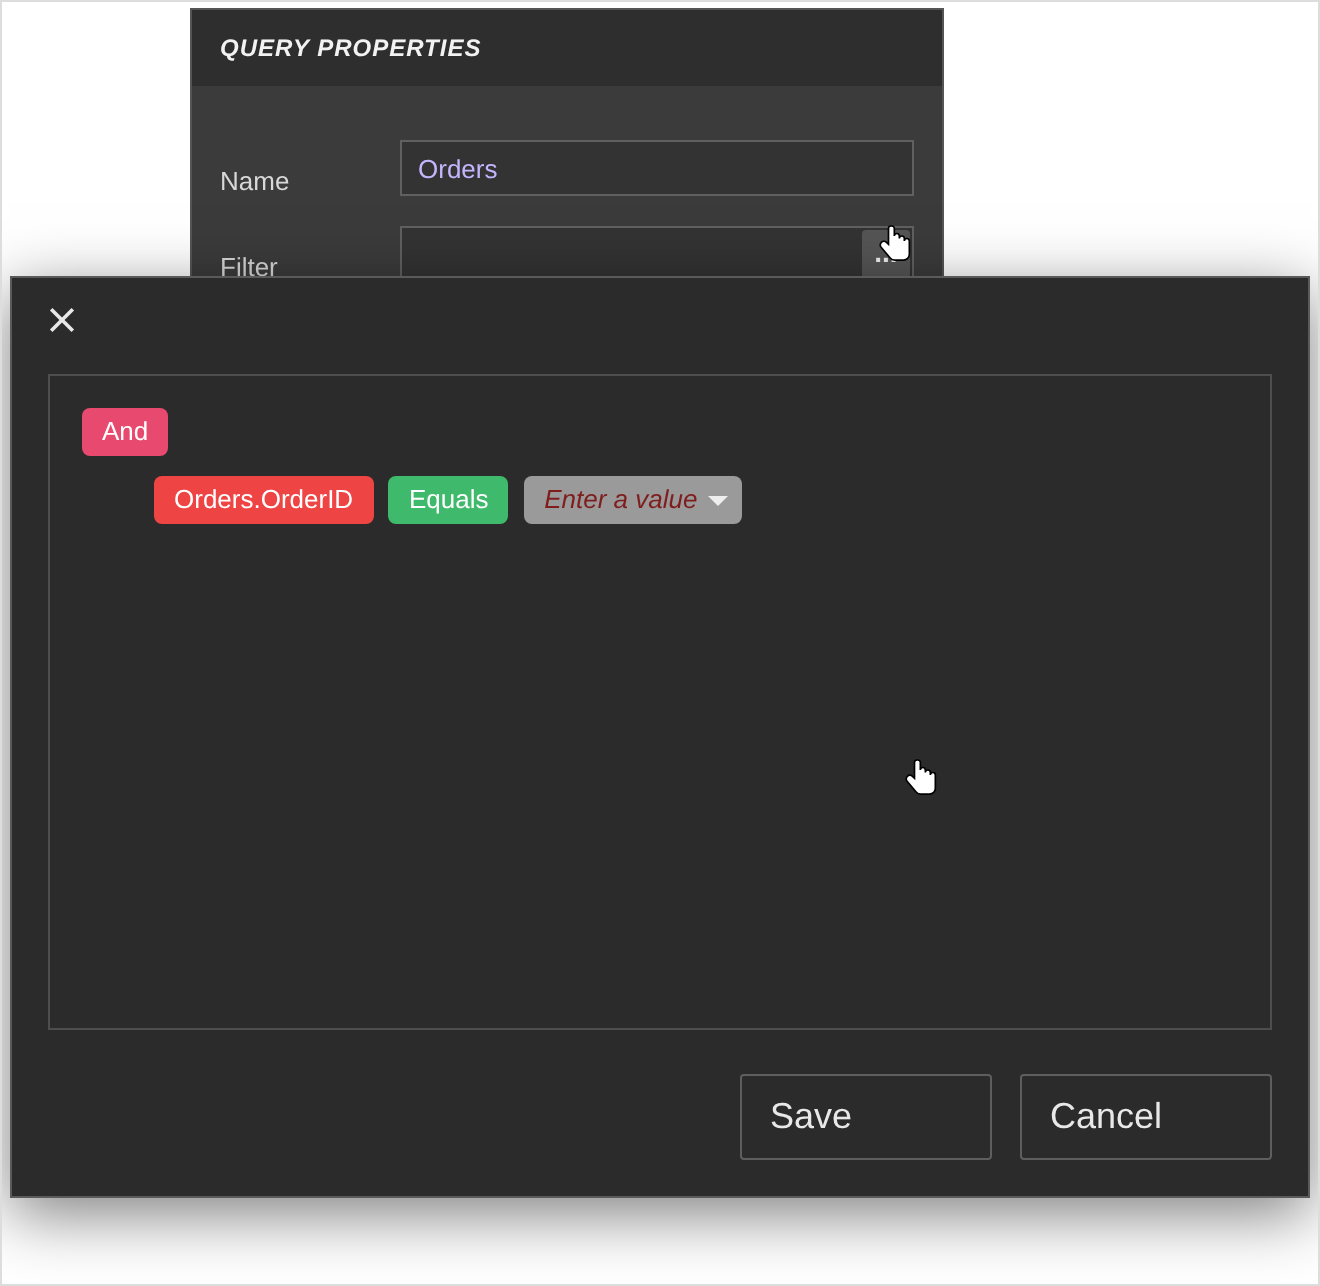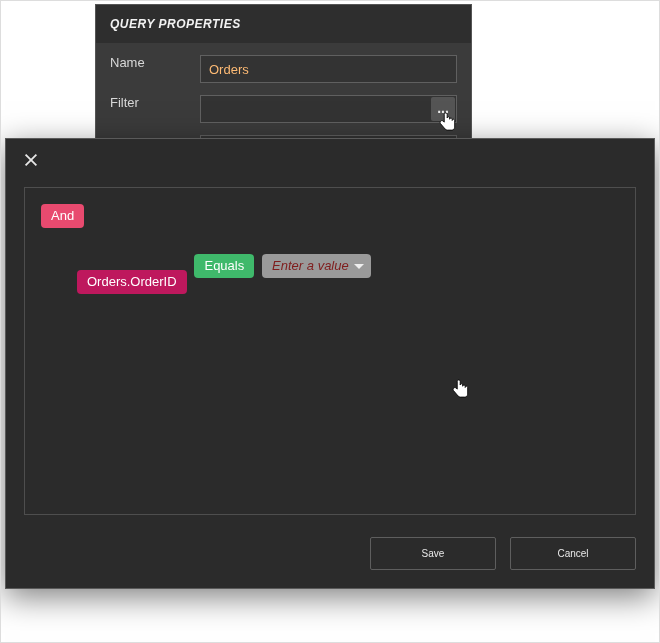--- a/index.html
+++ b/index.html
@@ -34,38 +34,39 @@
     color: #f2f2f2;
     font-size: 12px;
     font-weight: 600;
     letter-spacing: 0.5px;
     padding: 12px 14px;
     font-style: italic;
   }
   .qp-body { padding: 12px 14px 8px 14px; }
   .qp-row {
     display: flex;
-    align-items: flex-start;
+    align-items: flex-end;
     margin-bottom: 12px;
+    margin-top: 15px;
   }
   .qp-label {
     width: 90px;
     color: #d8d8d8;
     font-size: 13px;
   }
   .qp-input-wrap {
     position: relative;
     flex: 1;
   }
   .qp-input {
     width: 100%;
     box-sizing: border-box;
     background: #333;
     border: 1px solid #606060;
-    color: #fdba74;
+    color: #c4b5fd;
     height: 28px;
     padding: 3px 28px 3px 8px;
     font-size: 13px;
     outline: none;
   }
   .qp-ellipsis-btn {
     position: absolute;
     right: 2px;
     top: 2px;
     height: 24px;
@@ -132,21 +133,21 @@
   .pill {
     display: inline-block;
     border-radius: 4px;
     color: #fff;
     font-size: 13px;
     padding: 4px 10px;
     line-height: 16px;
     vertical-align: middle;
   }
   .pill-and    { background: #e84a6f; }
-  .pill-orders { background: #be185d; margin-top: 32px; }
+  .pill-orders { background: #ef4444; }
   .pill-equals { background: #3fb96b; }
   .pill-enter  {
     background: #9a9a9a;
     color: #7f1d1d;
     font-style: italic;
     padding-right: 22px;
     position: relative;
   }
   .pill-enter .caret {
     position: absolute;
@@ -186,26 +187,26 @@
   }
 
   .fe-buttons {
     display: flex;
     justify-content: flex-end;
     gap: 14px;
     padding: 10px 18px 18px 18px;
   }
   .fe-btn {
     min-width: 96px;
-    text-align: center;
+    text-align: left;
     padding: 10px 14px;
     border: 1px solid #5e5e5e;
     color: #e8e8e8;
     background: #2b2b2b;
-    font-size: 10px;
+    font-size: 18px;
     cursor: pointer;
     border-radius: 2px;
   }
 </style>
 </head>
 <body>
 
 <div class="stage">
 
   <div class="qp-panel">

